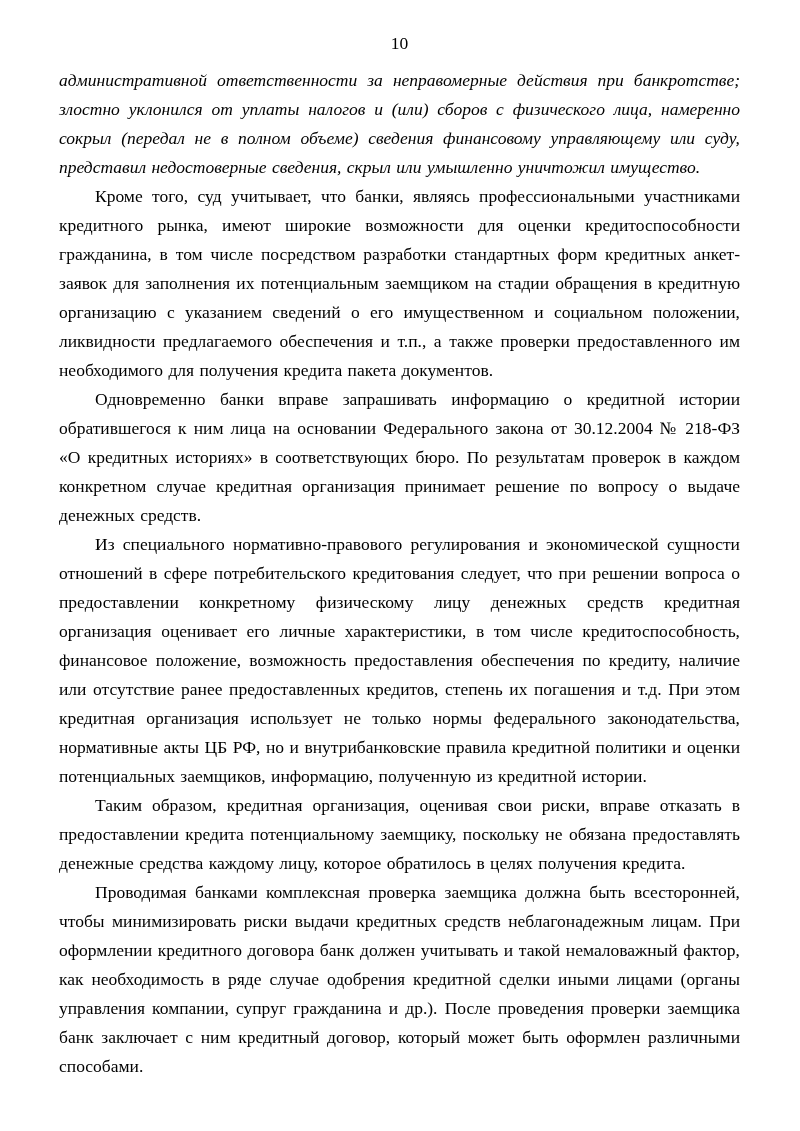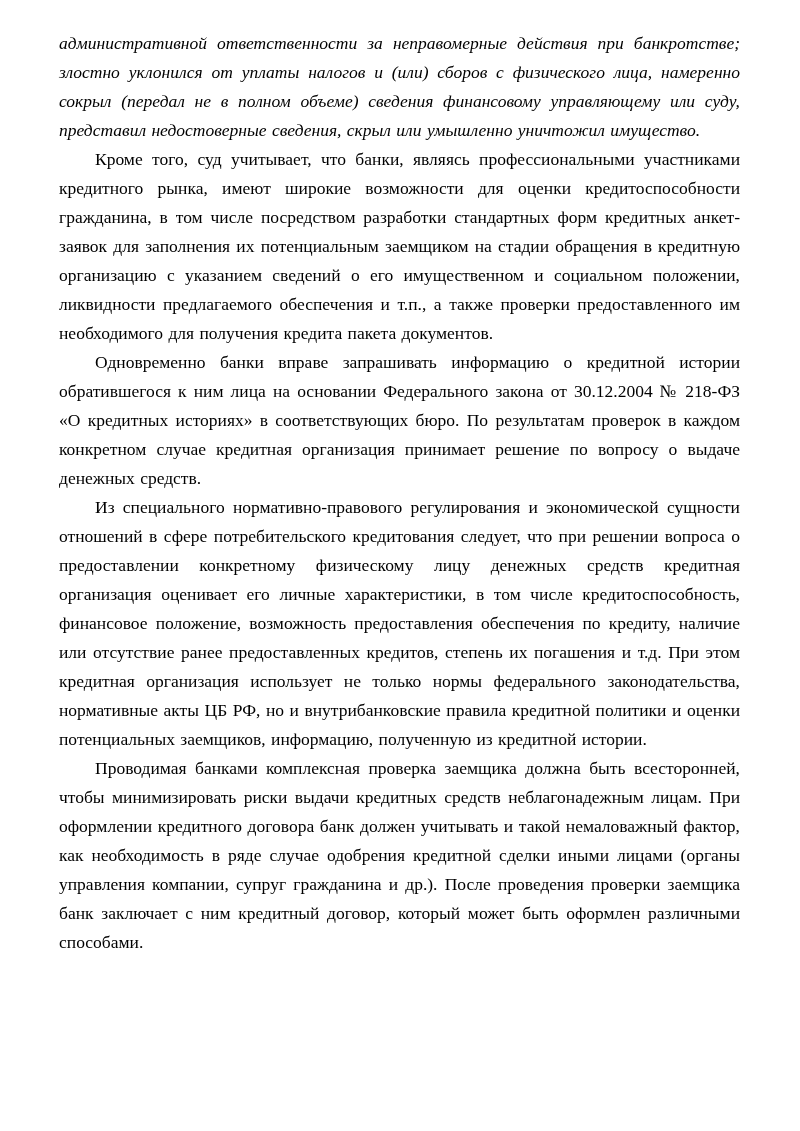--- a/index.html
+++ b/index.html
@@ -33,21 +33,23 @@
   }
   .body-text p.no-indent {
     text-indent: 0;
     font-style: italic;
   }
 </style>
 </head>
 <body>
 
 <div class="page">
+  <div class="page-number">10</div>
 
   <div class="body-text">
     <p class="no-indent">административной ответственности за неправомерные действия при банкротстве; злостно уклонился от уплаты налогов и (или) сборов с физического лица, намеренно сокрыл (передал не в полном объеме) сведения финансовому управляющему или суду, представил недостоверные сведения, скрыл или умышленно уничтожил имущество.</p>
     <p>Кроме того, суд учитывает, что банки, являясь профессиональными участниками кредитного рынка, имеют широкие возможности для оценки кредитоспособности гражданина, в том числе посредством разработки стандартных форм кредитных анкет-заявок для заполнения их потенциальным заемщиком на стадии обращения в кредитную организацию с указанием сведений о его имущественном и социальном положении, ликвидности предлагаемого обеспечения и т.п., а также проверки предоставленного им необходимого для получения кредита пакета документов.</p>
     <p>Одновременно банки вправе запрашивать информацию о кредитной истории обратившегося к ним лица на основании Федерального закона от 30.12.2004 № 218-ФЗ «О кредитных историях» в соответствующих бюро. По результатам проверок в каждом конкретном случае кредитная организация принимает решение по вопросу о выдаче денежных средств.</p>
     <p>Из специального нормативно-правового регулирования и экономической сущности отношений в сфере потребительского кредитования следует, что при решении вопроса о предоставлении конкретному физическому лицу денежных средств кредитная организация оценивает его личные характеристики, в том числе кредитоспособность, финансовое положение, возможность предоставления обеспечения по кредиту, наличие или отсутствие ранее предоставленных кредитов, степень их погашения и т.д. При этом кредитная организация использует не только нормы федерального законодательства, нормативные акты ЦБ РФ, но и внутрибанковские правила кредитной политики и оценки потенциальных заемщиков, информацию, полученную из кредитной истории.</p>
+    <p>Таким образом, кредитная организация, оценивая свои риски, вправе отказать в предоставлении кредита потенциальному заемщику, поскольку не обязана предоставлять денежные средства каждому лицу, которое обратилось в целях получения кредита.</p>
     <p>Проводимая банками комплексная проверка заемщика должна быть всесторонней, чтобы минимизировать риски выдачи кредитных средств неблагонадежным лицам. При оформлении кредитного договора банк должен учитывать и такой немаловажный фактор, как необходимость в ряде случае одобрения кредитной сделки иными лицами (органы управления компании, супруг гражданина и др.). После проведения проверки заемщика банк заключает с ним кредитный договор, который может быть оформлен различными способами.</p>
   </div>
 </div>
 
 </body></html>

